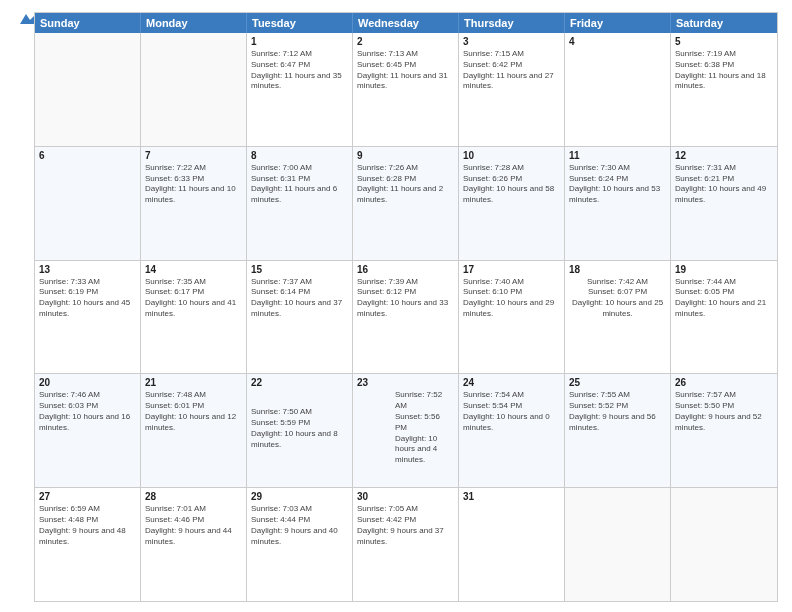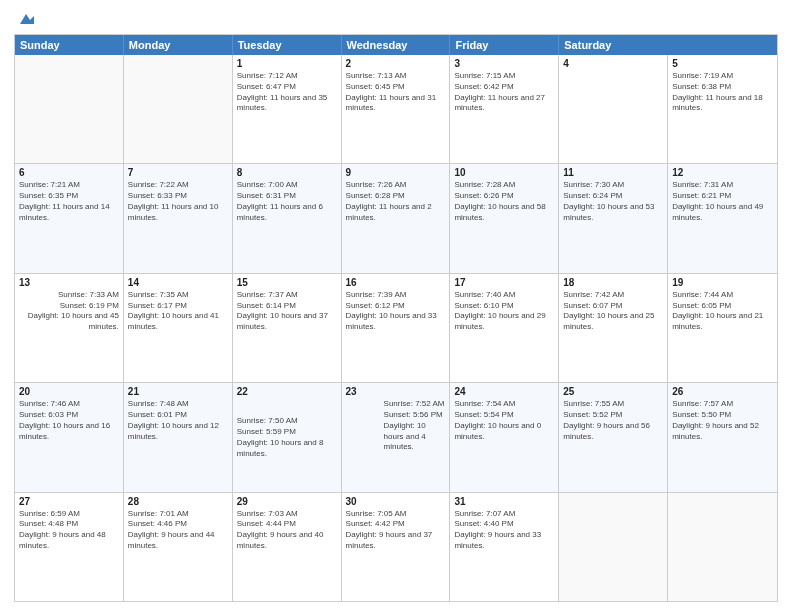--- a/index.html
+++ b/index.html
@@ -9,21 +9,20 @@
       width: 792px;
       height: 612px;
       overflow: hidden;
     }
     .page {
       width: 792px;
       height: 612px;
       background: #fff;
       padding: 12px 14px 10px 14px;
       display: flex;
-      flex-direction: column;
     }
     .header {
       display: flex;
       justify-content: space-between;
       align-items: flex-start;
       margin-bottom: 8px;
     }
     .logo {
       display: flex;
       flex-direction: column;
@@ -122,20 +121,21 @@
       <div class="location"></div>
     </div>
   </div>
 
   <div class="calendar">
     <div class="cal-header">
     <div class="cal-header-cell">Sunday</div>
         <div class="cal-header-cell">Monday</div>
         <div class="cal-header-cell">Tuesday</div>
         <div class="cal-header-cell">Wednesday</div>
+        <div class="cal-header-cell">Thursday</div>
         <div class="cal-header-cell">Friday</div>
         <div class="cal-header-cell">Saturday</div>
       </div>
     <div class="cal-body">
     <div class="cal-row">
           <div class="cal-cell empty"></div>
           <div class="cal-cell empty"></div>
           <div class="cal-cell">
             <span class="day-num">1</span>
             <div class="day-info" style="white-space: pre-line;">Sunrise: 7:12 AM
@@ -160,23 +160,20 @@
           <div class="cal-cell">
             <span class="day-num">5</span>
             <div class="day-info" style="white-space: pre-line;">Sunrise: 7:19 AM
 Sunset: 6:38 PM
 Daylight: 11 hours and 18 minutes.</div>
           </div>
         </div>
         <div class="cal-row">
           <div class="cal-cell">
             <span class="day-num">6</span>
-            <div class="day-info" style="white-space: pre-line;">Sunrise: 7:21 AM
-Sunset: 6:35 PM
-Daylight: 11 hours and 14 minutes.</div>
           </div>
           <div class="cal-cell">
             <span class="day-num">7</span>
             <div class="day-info" style="white-space: pre-line;">Sunrise: 7:22 AM
 Sunset: 6:33 PM
 Daylight: 11 hours and 10 minutes.</div>
           </div>
           <div class="cal-cell">
             <span class="day-num">8</span>
             <div class="day-info" style="white-space: pre-line;">Sunrise: 7:00 AM
@@ -204,21 +201,21 @@
           <div class="cal-cell">
             <span class="day-num">12</span>
             <div class="day-info" style="white-space: pre-line;">Sunrise: 7:31 AM
 Sunset: 6:21 PM
 Daylight: 10 hours and 49 minutes.</div>
           </div>
         </div>
         <div class="cal-row">
           <div class="cal-cell">
             <span class="day-num">13</span>
-            <div class="day-info" style="white-space: pre-line; text-align: right;">Sunrise: 7:33 AM
+            <div class="day-info" style="white-space: pre-line;">Sunrise: 7:33 AM
 Sunset: 6:19 PM
 Daylight: 10 hours and 45 minutes.</div>
           </div>
           <div class="cal-cell">
             <span class="day-num">14</span>
             <div class="day-info" style="white-space: pre-line;">Sunrise: 7:35 AM
 Sunset: 6:17 PM
 Daylight: 10 hours and 41 minutes.</div>
           </div>
           <div class="cal-cell">
@@ -234,21 +231,21 @@
 Daylight: 10 hours and 33 minutes.</div>
           </div>
           <div class="cal-cell">
             <span class="day-num">17</span>
             <div class="day-info" style="white-space: pre-line;">Sunrise: 7:40 AM
 Sunset: 6:10 PM
 Daylight: 10 hours and 29 minutes.</div>
           </div>
           <div class="cal-cell">
             <span class="day-num">18</span>
-            <div class="day-info" style="white-space: pre-line;">Sunrise: 7:42 AM
+            <div class="day-info" style="white-space: pre-line; text-align: center;">Sunrise: 7:42 AM
 Sunset: 6:07 PM
 Daylight: 10 hours and 25 minutes.</div>
           </div>
           <div class="cal-cell">
             <span class="day-num">19</span>
             <div class="day-info" style="white-space: pre-line;">Sunrise: 7:44 AM
 Sunset: 6:05 PM
 Daylight: 10 hours and 21 minutes.</div>
           </div>
         </div>
@@ -316,22 +313,19 @@
 Daylight: 9 hours and 40 minutes.</div>
           </div>
           <div class="cal-cell">
             <span class="day-num">30</span>
             <div class="day-info" style="white-space: pre-line;">Sunrise: 7:05 AM
 Sunset: 4:42 PM
 Daylight: 9 hours and 37 minutes.</div>
           </div>
           <div class="cal-cell">
             <span class="day-num">31</span>
-            <div class="day-info" style="white-space: pre-line;">Sunrise: 7:07 AM
-Sunset: 4:40 PM
-Daylight: 9 hours and 33 minutes.</div>
           </div>
           <div class="cal-cell empty"></div>
           <div class="cal-cell empty"></div>
         </div>
       </div>
   </div>
 </div>
 
 </body></html>

